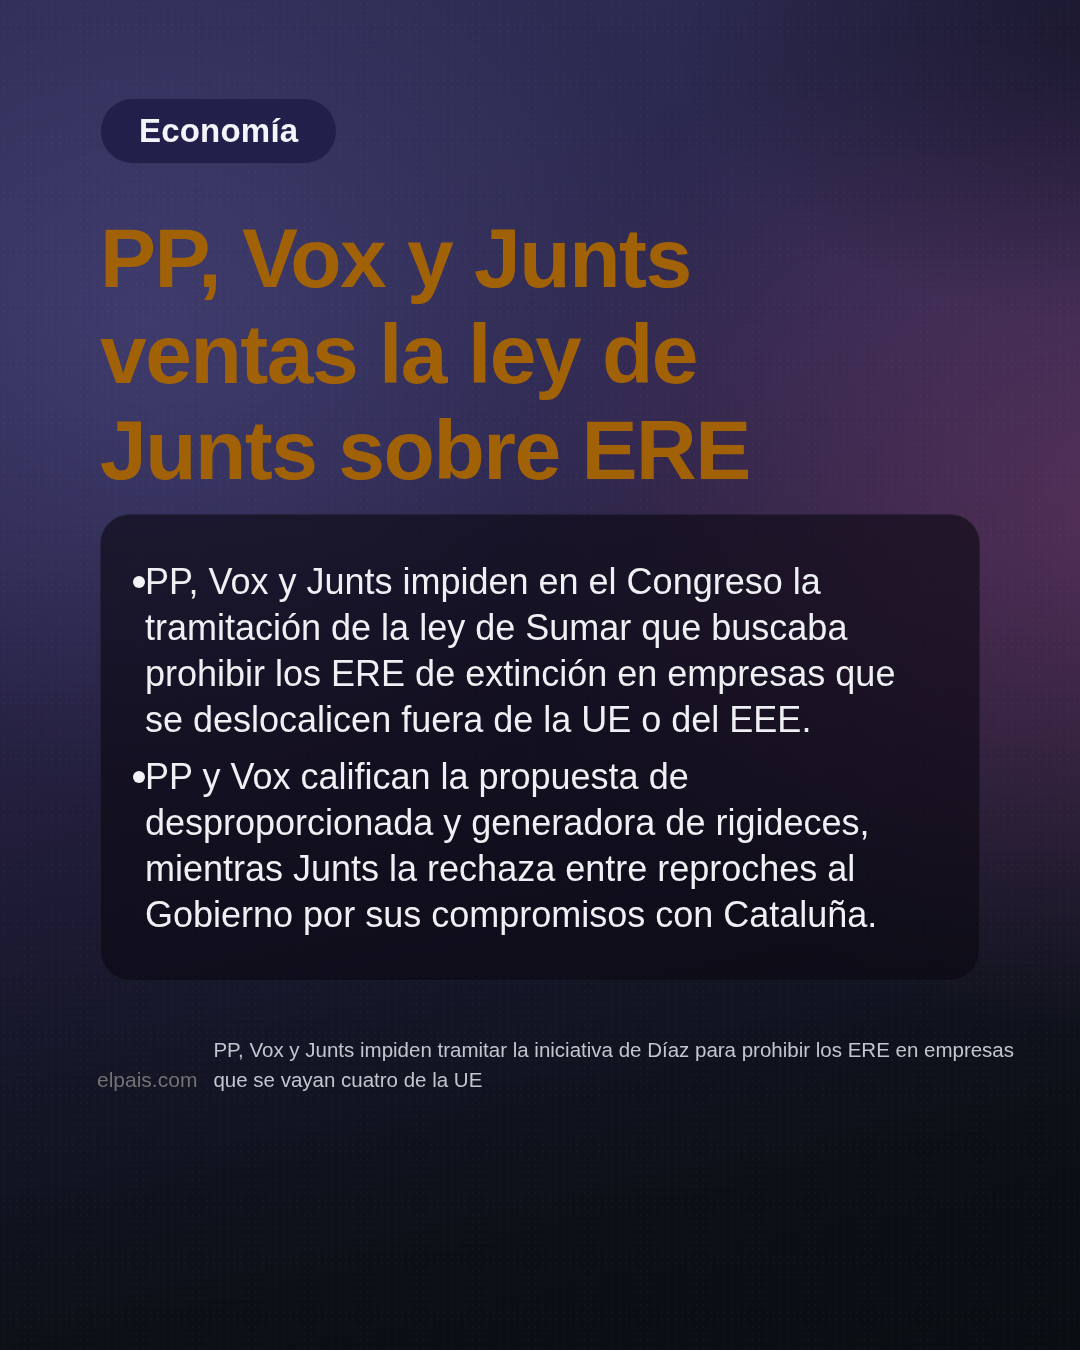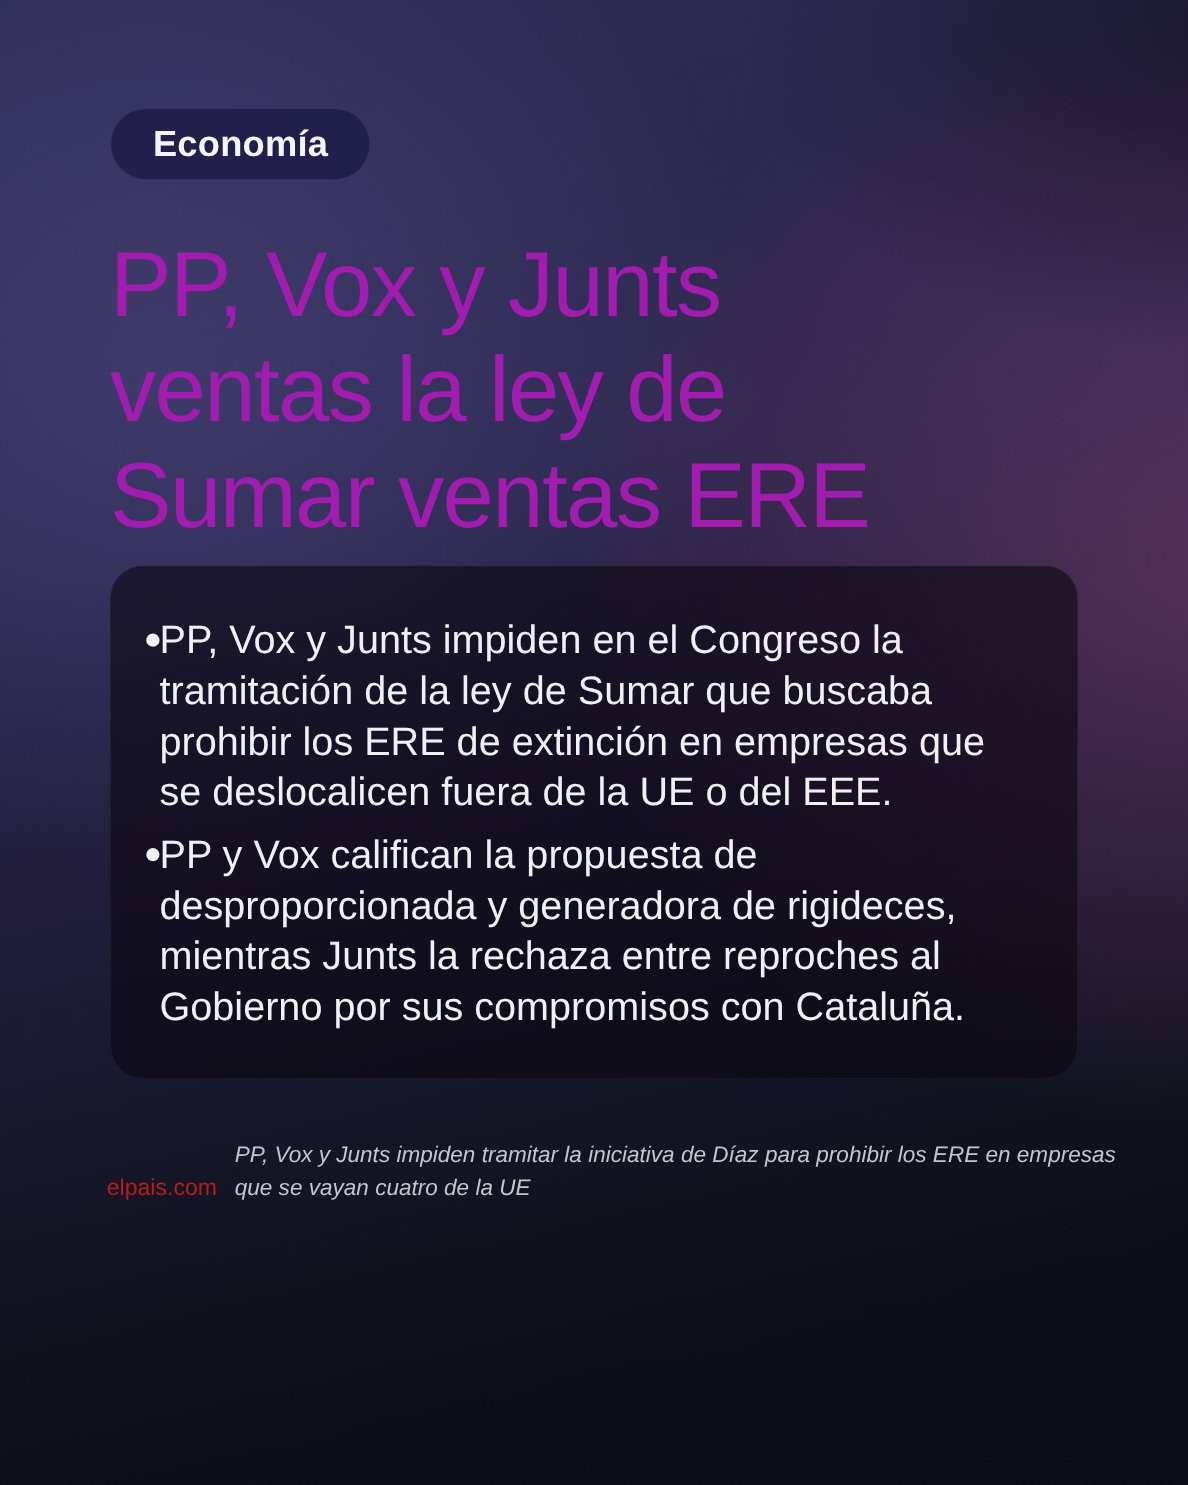--- a/index.html
+++ b/index.html
@@ -34,24 +34,24 @@
     background: rgba(33,32,74,0.95);
     border: 1px solid rgba(255,255,255,0.09);
     color: #f3f5fb;
     font-size: 33px;
     font-weight: 700;
     letter-spacing: 0.2px;
   }
   .headline {
     margin: 46px 0 0 0;
     font-size: 84px;
-    font-weight: 400;
+    font-weight: 700;
     line-height: 96px;
     letter-spacing: -1.5px;
-    color: #a21caf;
+    color: #a16207;
   }
   .headline span { display: block; white-space: nowrap; }
   .card {
     box-sizing: border-box;
     margin-top: 16px;
     width: 880px;
     border-radius: 30px;
     padding: 44px 38px 38px 32px;
     background: rgba(11,8,17,0.62);
     border: 1px solid rgba(255,255,255,0.05);
@@ -74,47 +74,47 @@
     margin-top: 17px;
   }
   .footer {
     margin-top: 54px;
     margin-left: -3px;
     display: flex;
     align-items: flex-end;
   }
   .site {
     font-size: 21px;
-    color: #b91c1c;
+    color: #737373;
     white-space: nowrap;
     margin-right: 16px;
     line-height: 30px;
   }
   .caption {
     font-size: 20.5px;
     line-height: 30px;
     color: #c2c6cf;
   }
-  .caption div { white-space: nowrap; font-style: italic; }
+  .caption div { white-space: nowrap; }
 </style>
 </head>
 <body>
 
 <div class="texture"></div>
 
 <div class="page">
 
   <div class="badge">
     <span>Economía</span>
   </div>
 
   <h1 class="headline">
     <span>PP, Vox y Junts</span>
     <span>ventas la ley de</span>
-    <span>Sumar ventas ERE</span>
+    <span>Junts sobre ERE</span>
   </h1>
 
   <section class="card">
     <ul>
       <li>
         <span class="dot"></span>
         <span>PP, Vox y Junts impiden en el Congreso la tramitación de la ley de Sumar que buscaba prohibir los ERE de extinción en empresas que se deslocalicen fuera de la UE o del EEE.</span>
       </li>
       <li>
         <span class="dot"></span>

